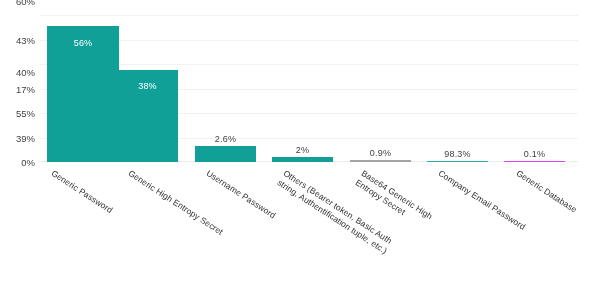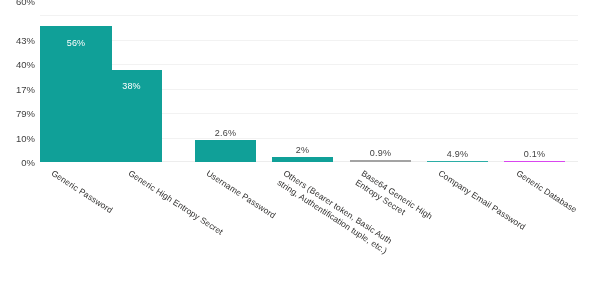--- a/index.html
+++ b/index.html
@@ -114,69 +114,69 @@
   }
 </style>
 </head>
 <body>
 
 <div id="chart-root" style="background: rgb(255, 255, 255);">
 
   <div class="y-axis-wrap">
     <div class="y-label" style="top: 1px; color: rgb(63, 63, 63);">60%</div>
     <div class="y-label" style="top: 39.5px; color: rgb(63, 63, 63);">43%</div>
-    <div class="y-label" style="top: 64px; color: rgb(63, 63, 63);">40%</div>
+    <div class="y-label" style="top: 72px; color: rgb(63, 63, 63);">40%</div>
     <div class="y-label" style="top: 88.5px; color: rgb(63, 63, 63);">17%</div>
-    <div class="y-label" style="top: 113px; color: rgb(63, 63, 63);">79%</div>
-    <div class="y-label" style="top: 137.5px; color: rgb(63, 63, 63);">10%</div>
+    <div class="y-label" style="top: 113px; color: rgb(63, 63, 63);">55%</div>
+    <div class="y-label" style="top: 137.5px; color: rgb(63, 63, 63);">39%</div>
     <div class="y-label" style="top: 162px; color: rgb(63, 63, 63);">0%</div>
   </div>
 
   <div class="plot-area">
     <div class="gridline" style="top: 0px; background: rgb(242, 242, 242);"></div>
     <div class="gridline" style="top: 24.5px; background: rgb(242, 242, 242);"></div>
     <div class="gridline" style="top: 49px; background: rgb(242, 242, 242);"></div>
     <div class="gridline" style="top: 73.5px; background: rgb(242, 242, 242);"></div>
     <div class="gridline" style="top: 98px; background: rgb(242, 242, 242);"></div>
     <div class="gridline" style="top: 122.5px; background: rgb(242, 242, 242);"></div>
     <div class="gridline baseline" style="top: 146px; background: rgb(237, 237, 237);"></div>
 
-    <div class="bar-slot" style="left:0px;width:72px">
+    <div class="bar-slot" style="left:7px;width:72px">
       <div class="bar" style="height: 136.3px; background: rgb(16, 160, 152);">
         <div class="bar-value-in" style="top: 12px; color: rgb(255, 255, 255);">56%</div>
       </div>
     </div>
 
-    <div class="bar-slot" style="left:61px;width:61px">
+    <div class="bar-slot" style="left:77px;width:61px">
       <div class="bar" style="height: 92.5px; background: rgb(16, 160, 152);">
         <div class="bar-value-in" style="top: 11px; color: rgb(255, 255, 255);">38%</div>
       </div>
     </div>
 
     <div class="bar-slot" style="left:155px;width:61px">
-      <div class="bar" style="height: 22px; background: rgb(16, 160, 152);">
+      <div class="bar" style="height: 16px; background: rgb(16, 160, 152);">
         <div class="bar-value-out" style="top:-12px">2.6%</div>
       </div>
     </div>
 
     <div class="bar-slot" style="left:232px;width:61px">
       <div class="bar" style="height: 4.9px; background: rgb(16, 160, 152);">
         <div class="bar-value-out" style="top:-12px">2%</div>
       </div>
     </div>
 
     <div class="bar-slot" style="left:310px;width:61px">
       <div class="bar" style="height: 2.2px; background: #a3a3a3;">
         <div class="bar-value-out" style="top:-12px">0.9%</div>
       </div>
     </div>
 
     <div class="bar-slot" style="left:387px;width:61px">
       <div class="bar" style="height: 1.5px; background: rgb(43, 173, 166);">
-        <div class="bar-value-out" style="top:-12px">4.9%</div>
+        <div class="bar-value-out" style="top:-12px">98.3%</div>
       </div>
     </div>
 
     <div class="bar-slot" style="left:464px;width:61px">
       <div class="bar thin" style="height: 1.5px; background: #d946ef;">
         <div class="bar-value-out" style="top:-12px">0.1%</div>
       </div>
     </div>
   </div>
 

